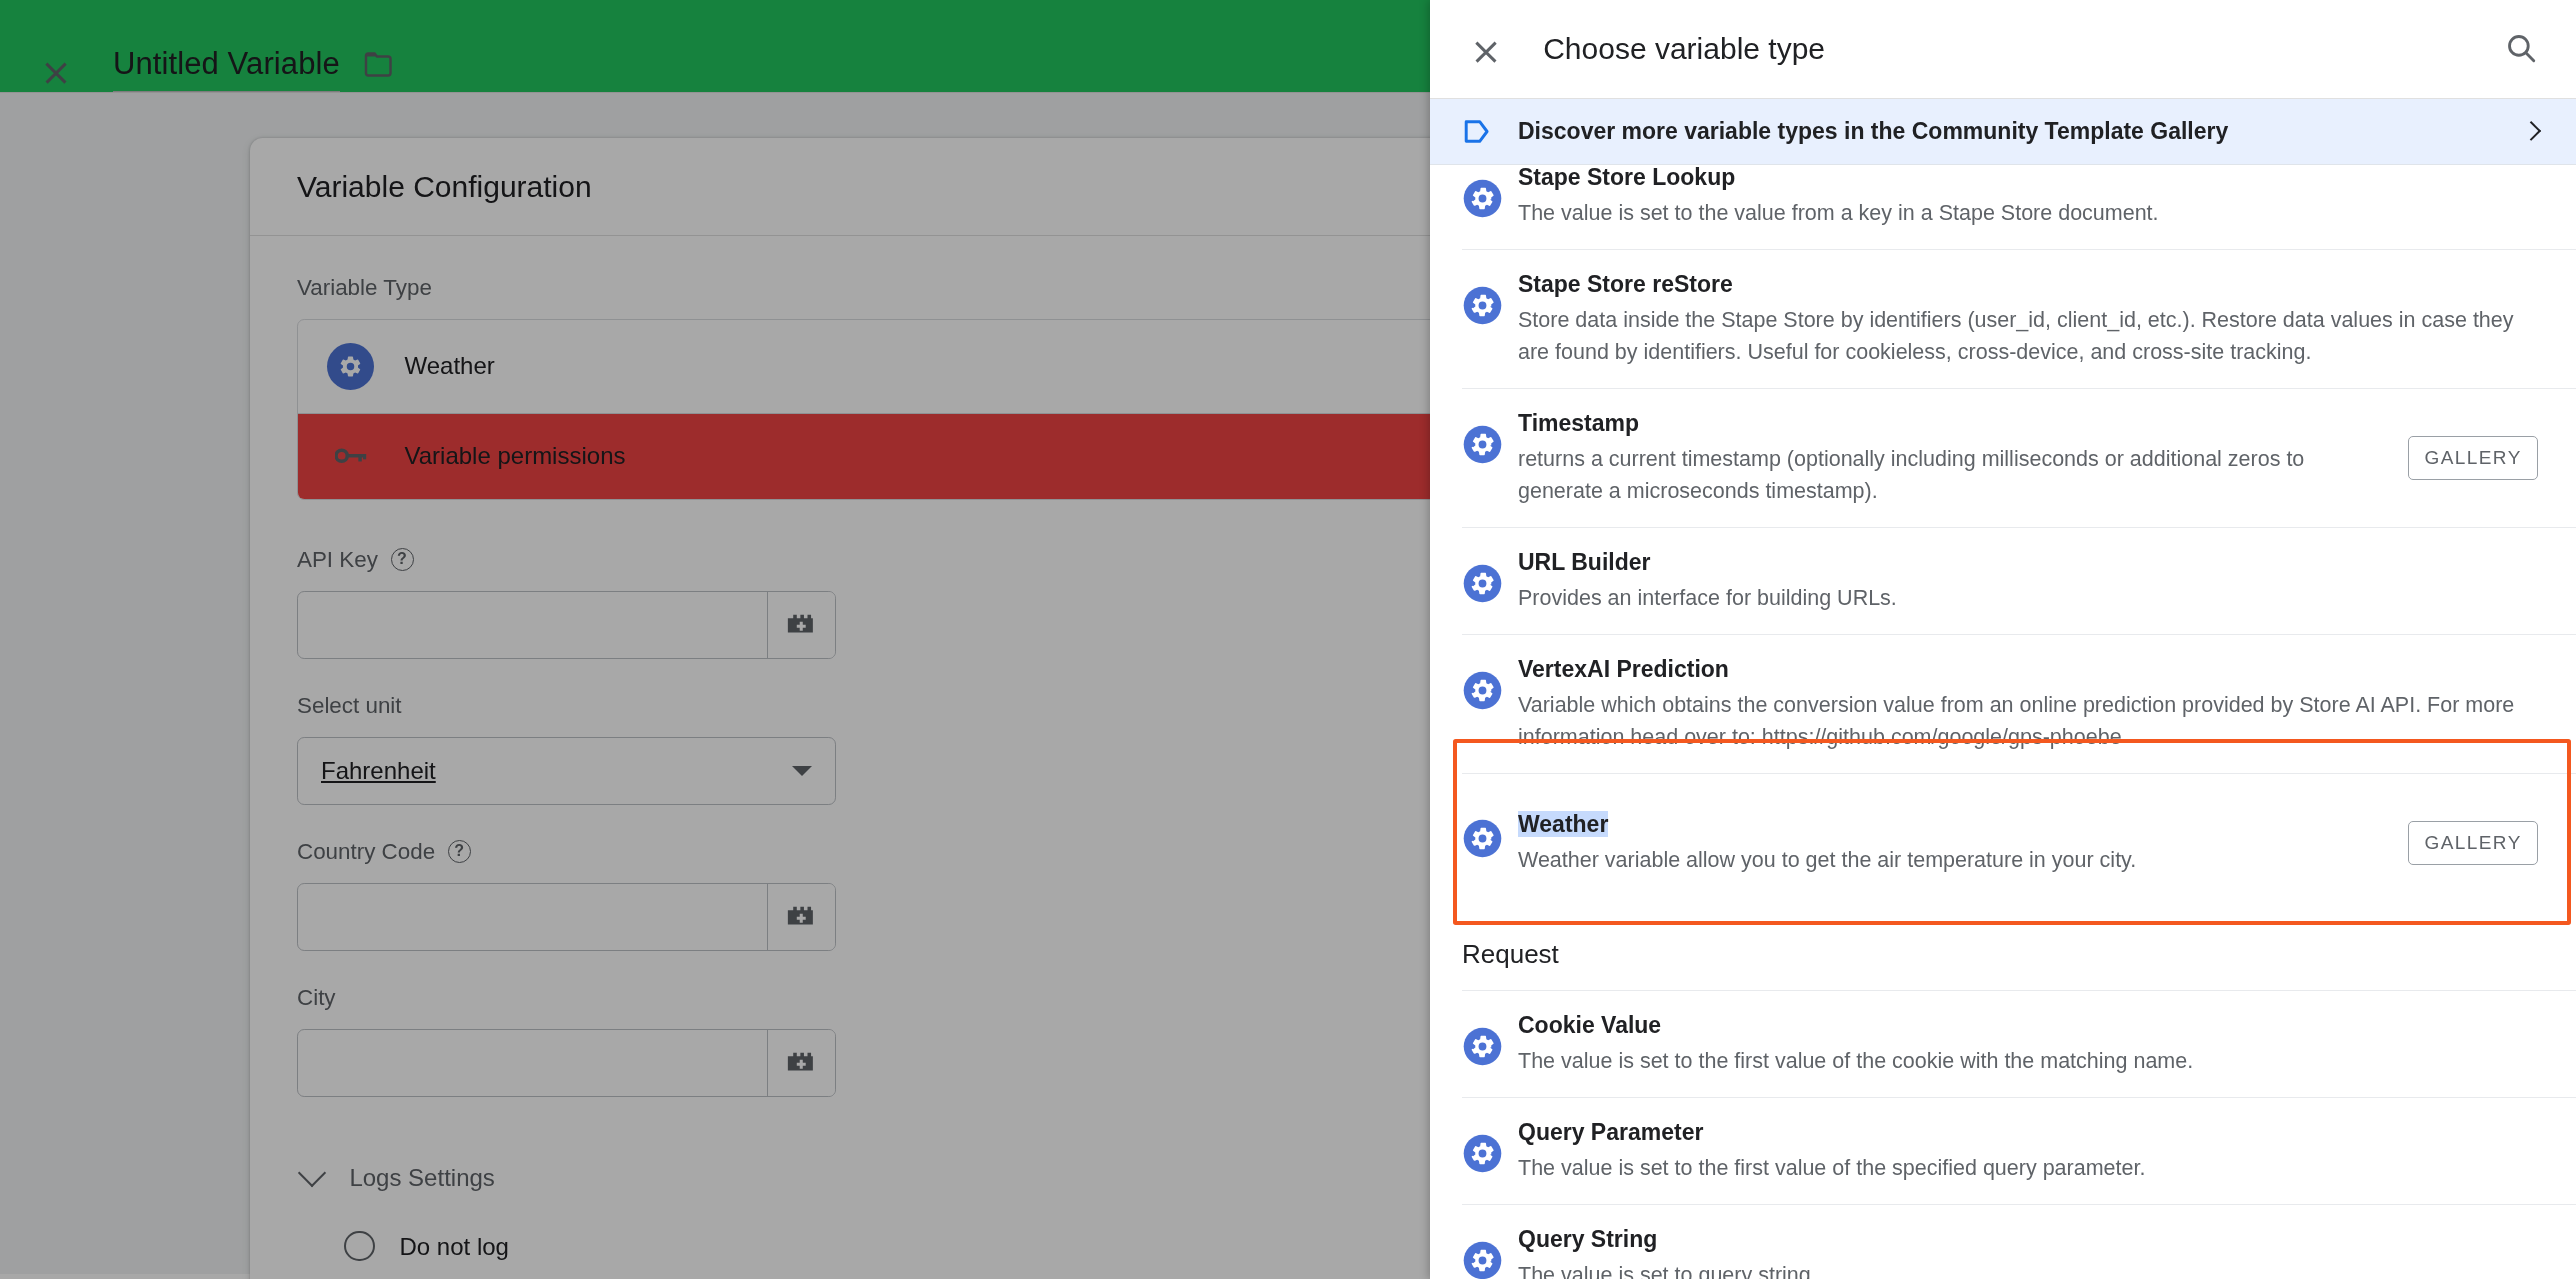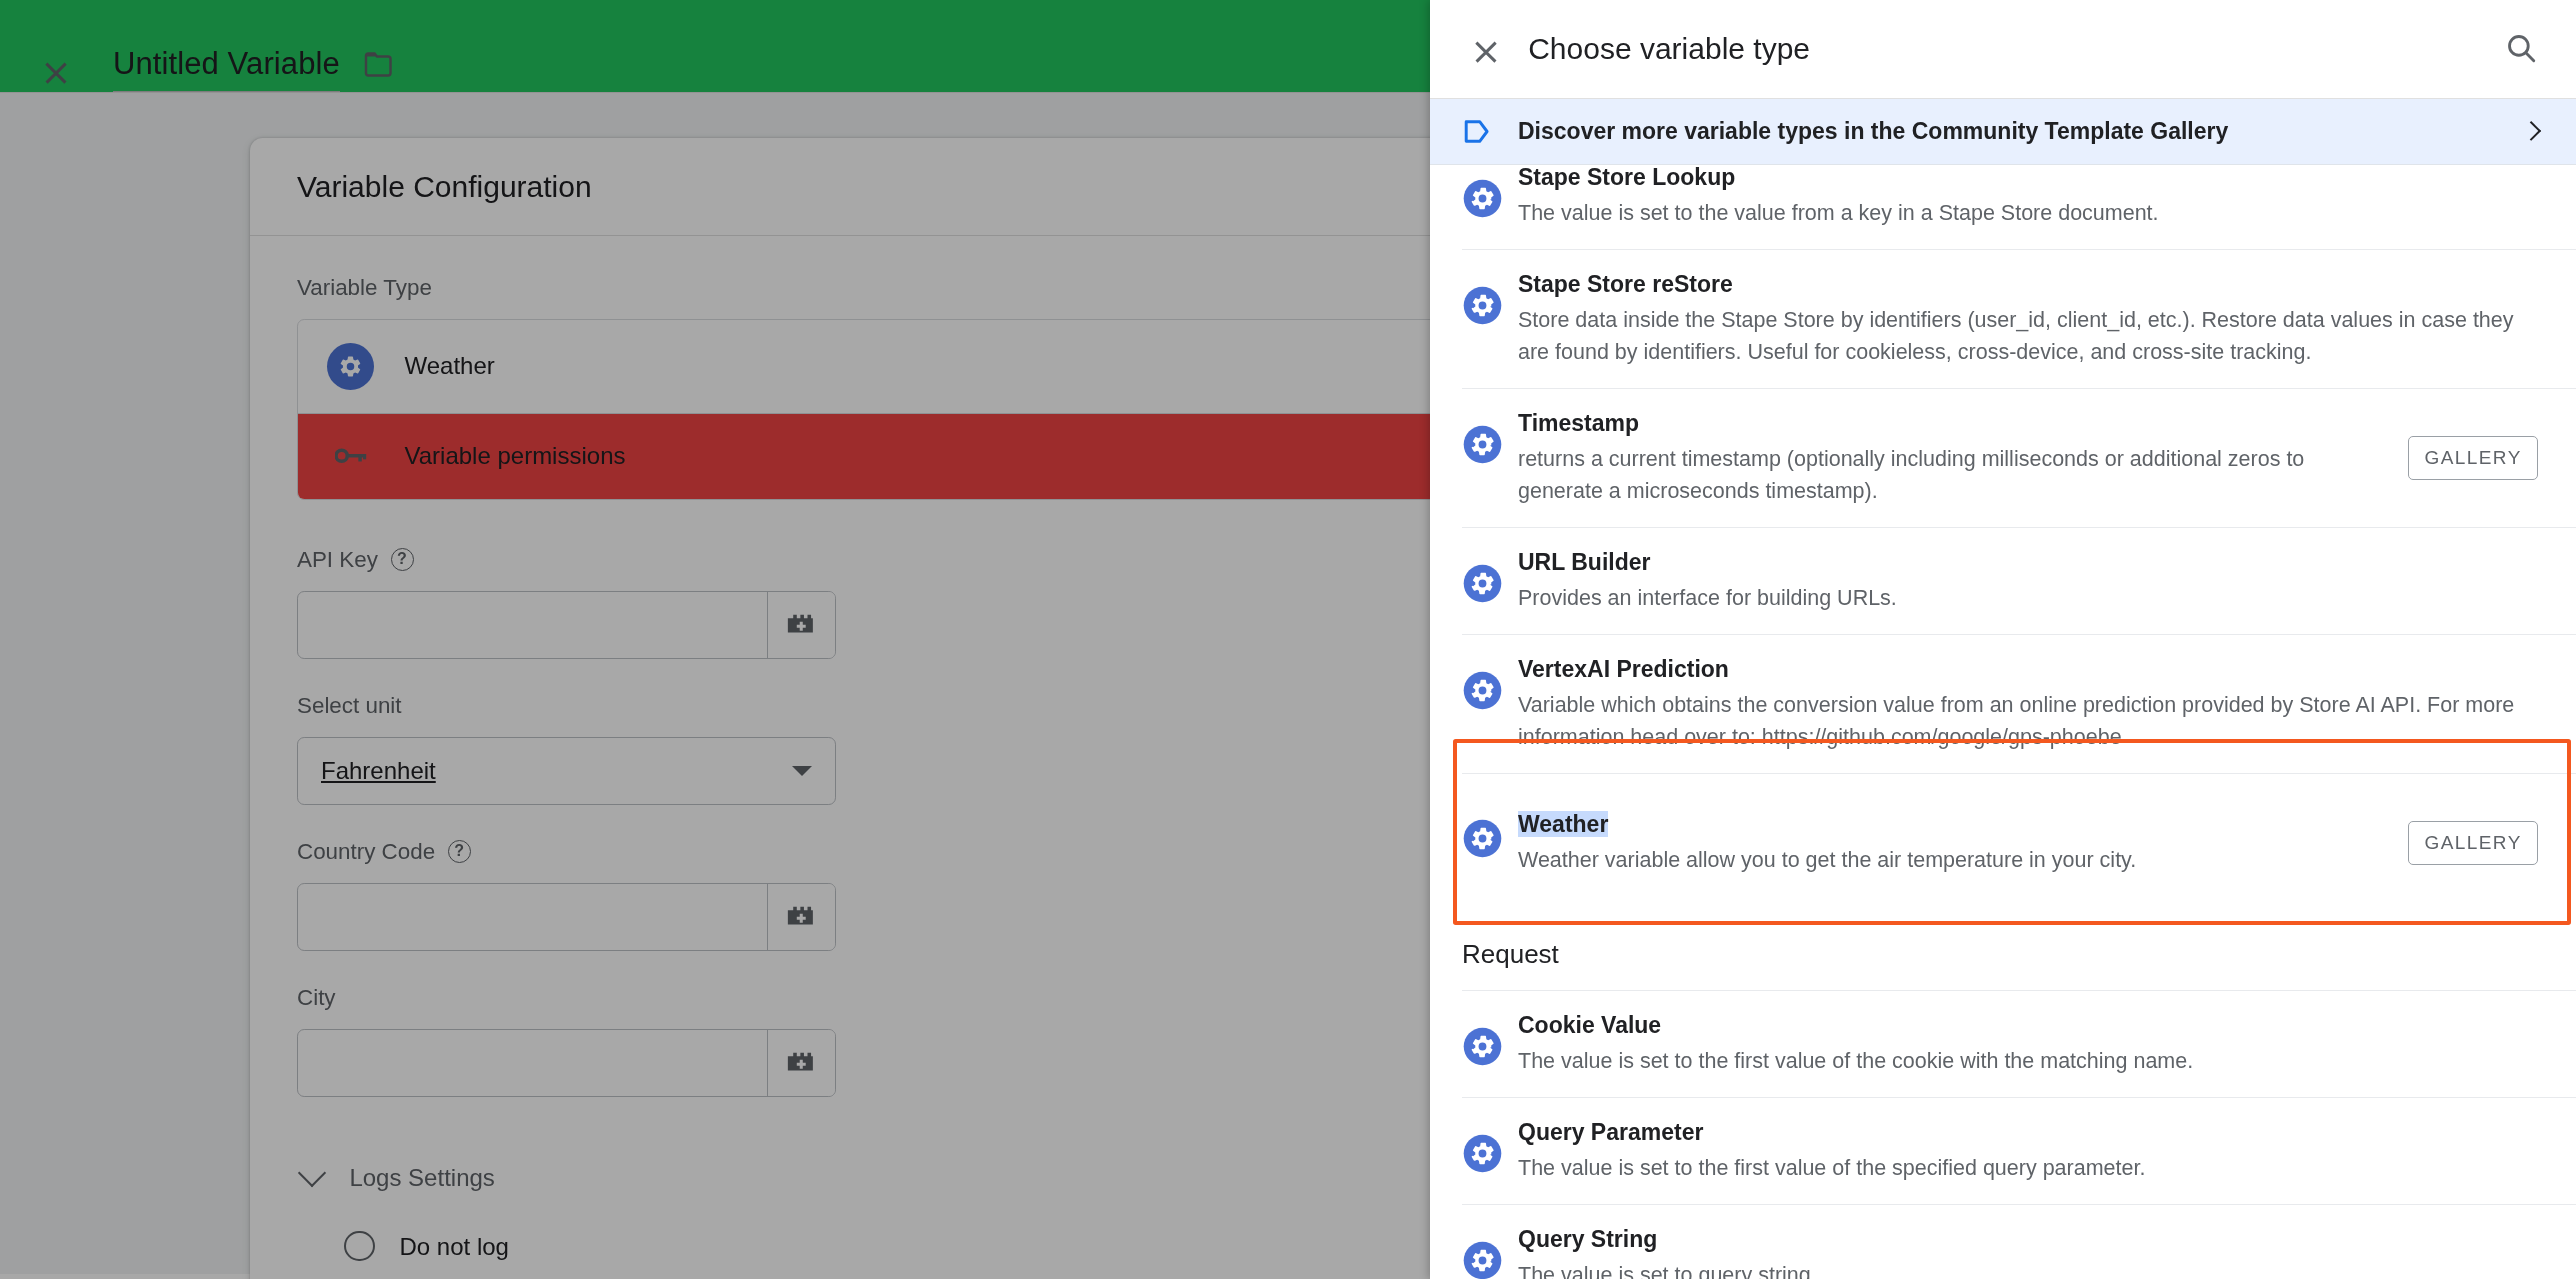--- a/index.html
+++ b/index.html
@@ -147,21 +147,21 @@
     box-shadow: -1.8px 0 9px rgba(0,0,0,.25);
     display: flex; flex-direction: column;
   }
   .rp-header {
     height: 99px; flex: none;
     display: flex; align-items: center;
     padding: 0 38px 0 29px;
     border-bottom: 0.9px solid #e0e0e0;
     background: #fff;
   }
-  .rp-header .title { font-size: 30px; color: #202124; margin-left: 23px; flex: 1; }
+  .rp-header .title { font-size: 30px; color: #202124; margin-left: 38px; flex: 1; }
 
   .banner {
     flex: none; display: flex; align-items: center; gap: 0;
     background: #e8f0fe; height: 66px; padding: 0 38px 0 32px;
     border-bottom: 0.9px solid #dfe4ea;
   }
   .banner .tag-ico { width: 56px; flex: none; display: flex; }
   .banner .btext { flex: 1; font-size: 23px; color: #202124; font-weight: 600; }
   .chev-r {
     width: 14.4px; height: 14.4px; border-right: 2.7px solid #202124;

